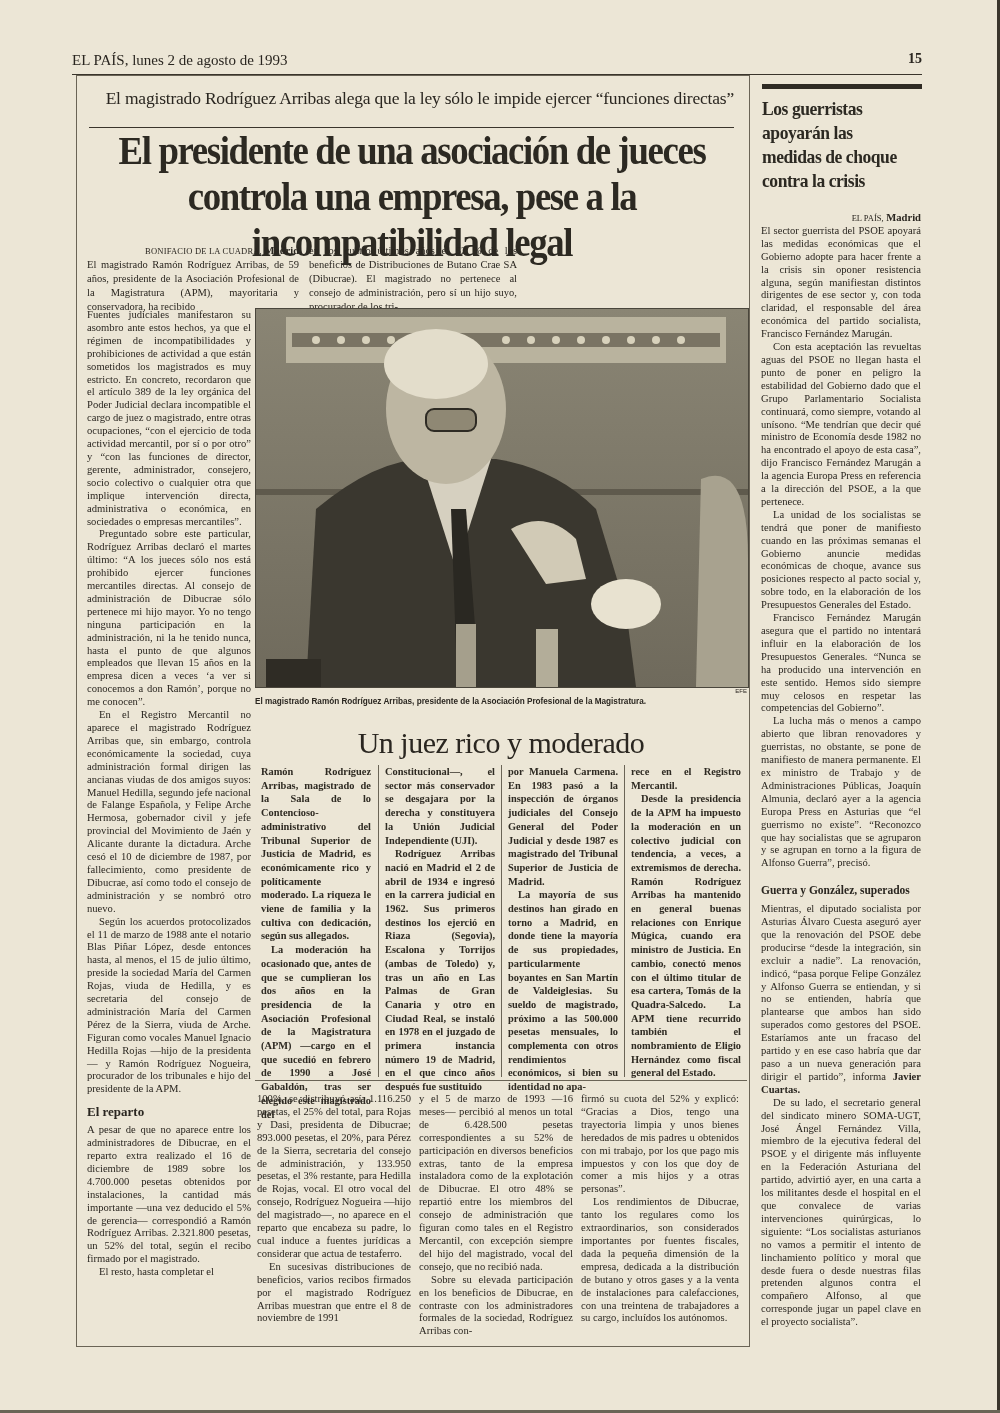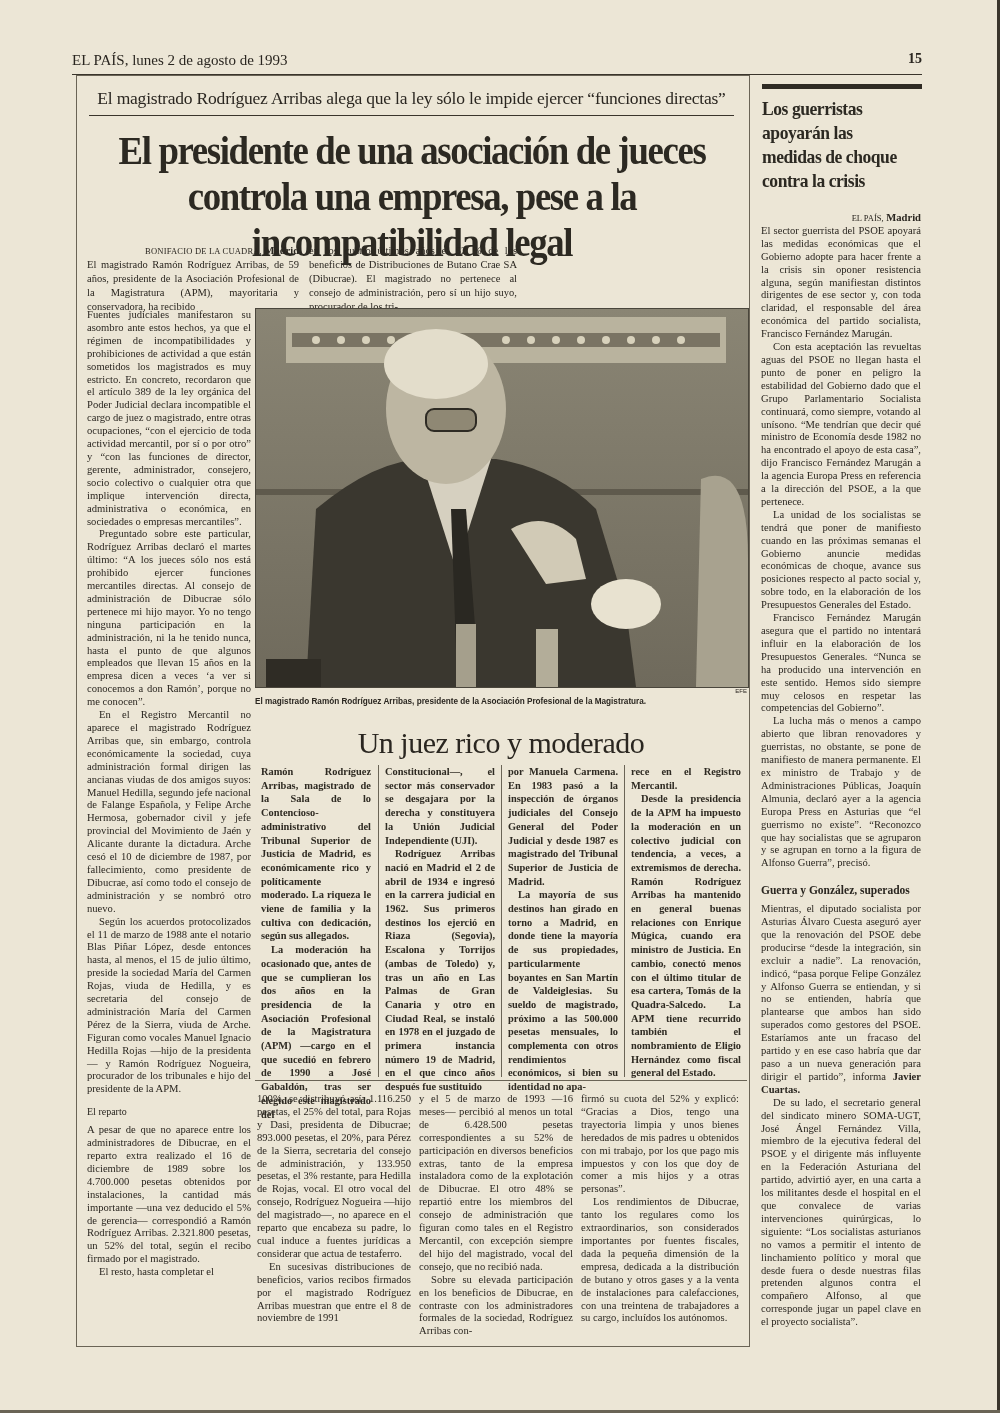--- a/index.html
+++ b/index.html
@@ -15,34 +15,34 @@
   .bottom-edge { position: absolute; left: 0; bottom: 0; width: 1000px; height: 3px; background: #6a6456; }
 
   
   .header { position: absolute; left: 72px; top: 48px; width: 850px; height: 26px; border-bottom: 1.5px solid #3a352c; }
   .header .left { position: absolute; left: 0; top: 4px; font-size: 15px; }
   .header .center { position: absolute; left: 0; width: 850px; top: 1px; text-align: center; font-size: 19px; font-weight: bold; letter-spacing: 0.5px; }
   .header .right { position: absolute; right: 0; top: 3px; font-size: 14px; font-weight: bold; }
 
   
   .mainbox { position: absolute; left: 76px; top: 75px; width: 672px; height: 1270px; border: 1px solid #6a6456; }
-  .kicker { position: absolute; left: 12px; top: 12px; width: 645px; font-size: 17.5px; text-align: center; padding-bottom: 6px; border-bottom: 1px solid #3a352c; letter-spacing: -0.2px; }
+  .kicker { position: absolute; left: 12px; top: 12px; width: 645px; font-size: 17.5px; text-align: right; padding-bottom: 18px; border-bottom: 1px solid #3a352c; letter-spacing: -0.2px; }
   .headline { position: absolute; left: 10px; top: 52px; width: 650px; text-align: center;
     font-family: "Liberation Sans Narrow", "Liberation Serif", serif; font-weight: bold;
     font-size: 40px; line-height: 46px; letter-spacing: -1.5px; transform: scaleX(0.92); transform-origin: center top; color: #2c2922; }
 
   .lead { position: absolute; top: 168px; font-size: 10.5px; line-height: 14px; text-align: justify; }
   .byline { text-align: right; }
   .byline .cap { font-size: 8.5px; letter-spacing: 0.2px; }
   .byline b { font-weight: bold; }
 
   .col { position: absolute; font-size: 10.6px; line-height: 12.9px; text-align: justify; hyphens: auto; }
   .col p { margin: 0; text-indent: 12px; }
   .col p.noindent { text-indent: 0; }
-  .subhead { font-weight: normal; font-size: 10px; margin: 10px 0 5px 0 !important; text-indent: 0 !important; }
+  .subhead { font-weight: bold; font-size: 13px; margin: 10px 0 5px 0 !important; text-indent: 0 !important; }
 
   .photo { position: absolute; left: 178px; top: 232px; width: 492px; height: 378px; background: #7f7a6c; overflow: hidden; border: 1px solid #4a463c; }
   .caption { position: absolute; left: 178px; top: 621px; width: 492px; font-family: "Liberation Sans", "DejaVu Sans", sans-serif; font-size: 8.2px; font-weight: bold; }
   .credit { position: absolute; left: 640px; top: 612px; width: 30px; text-align: right; font-family: "Liberation Sans", sans-serif; font-size: 6px; }
 
   .box2-title { position: absolute; left: 178px; top: 650px; width: 492px; text-align: center; font-size: 30px; letter-spacing: -0.5px; }
   .inset-col { position: absolute; font-size: 10.4px; line-height: 13.7px; text-align: justify; font-weight: bold; color: #2e2a22; }
   .inset-col p { margin: 0; text-indent: 10px; }
   .inset-col p.noindent { text-indent: 0; }
   .vrule { position: absolute; width: 1px; background: #6a6456; }

